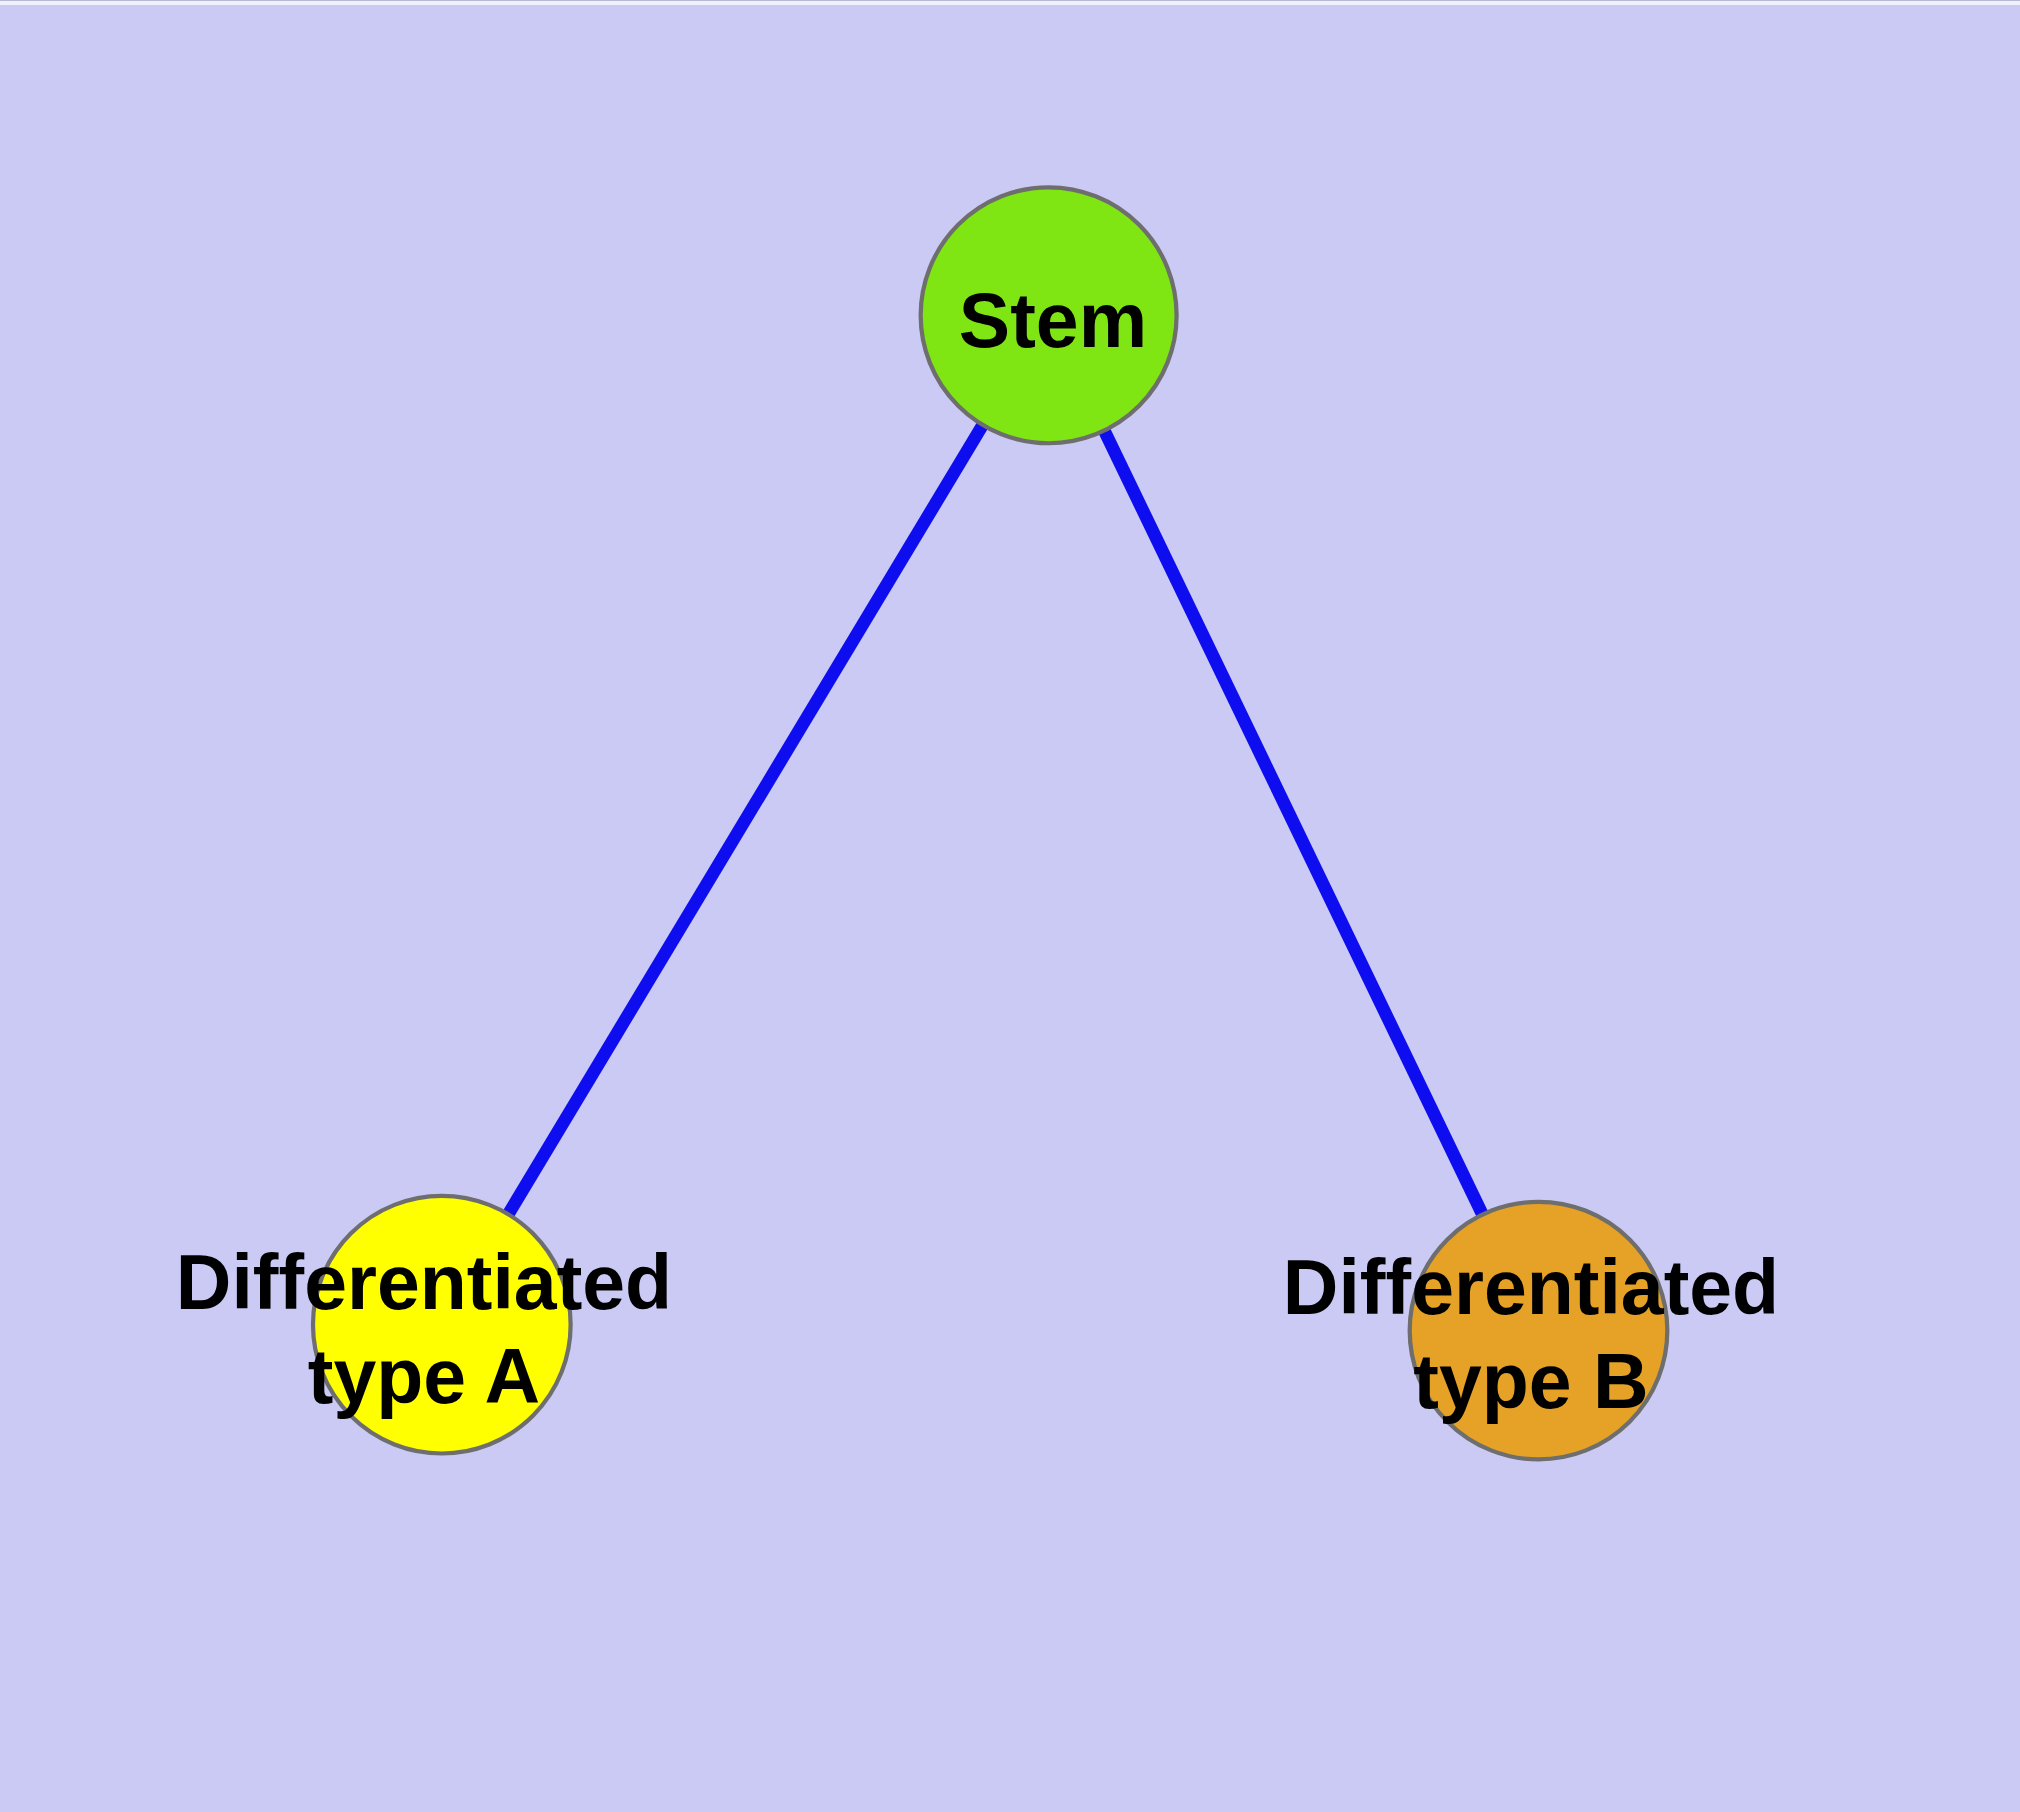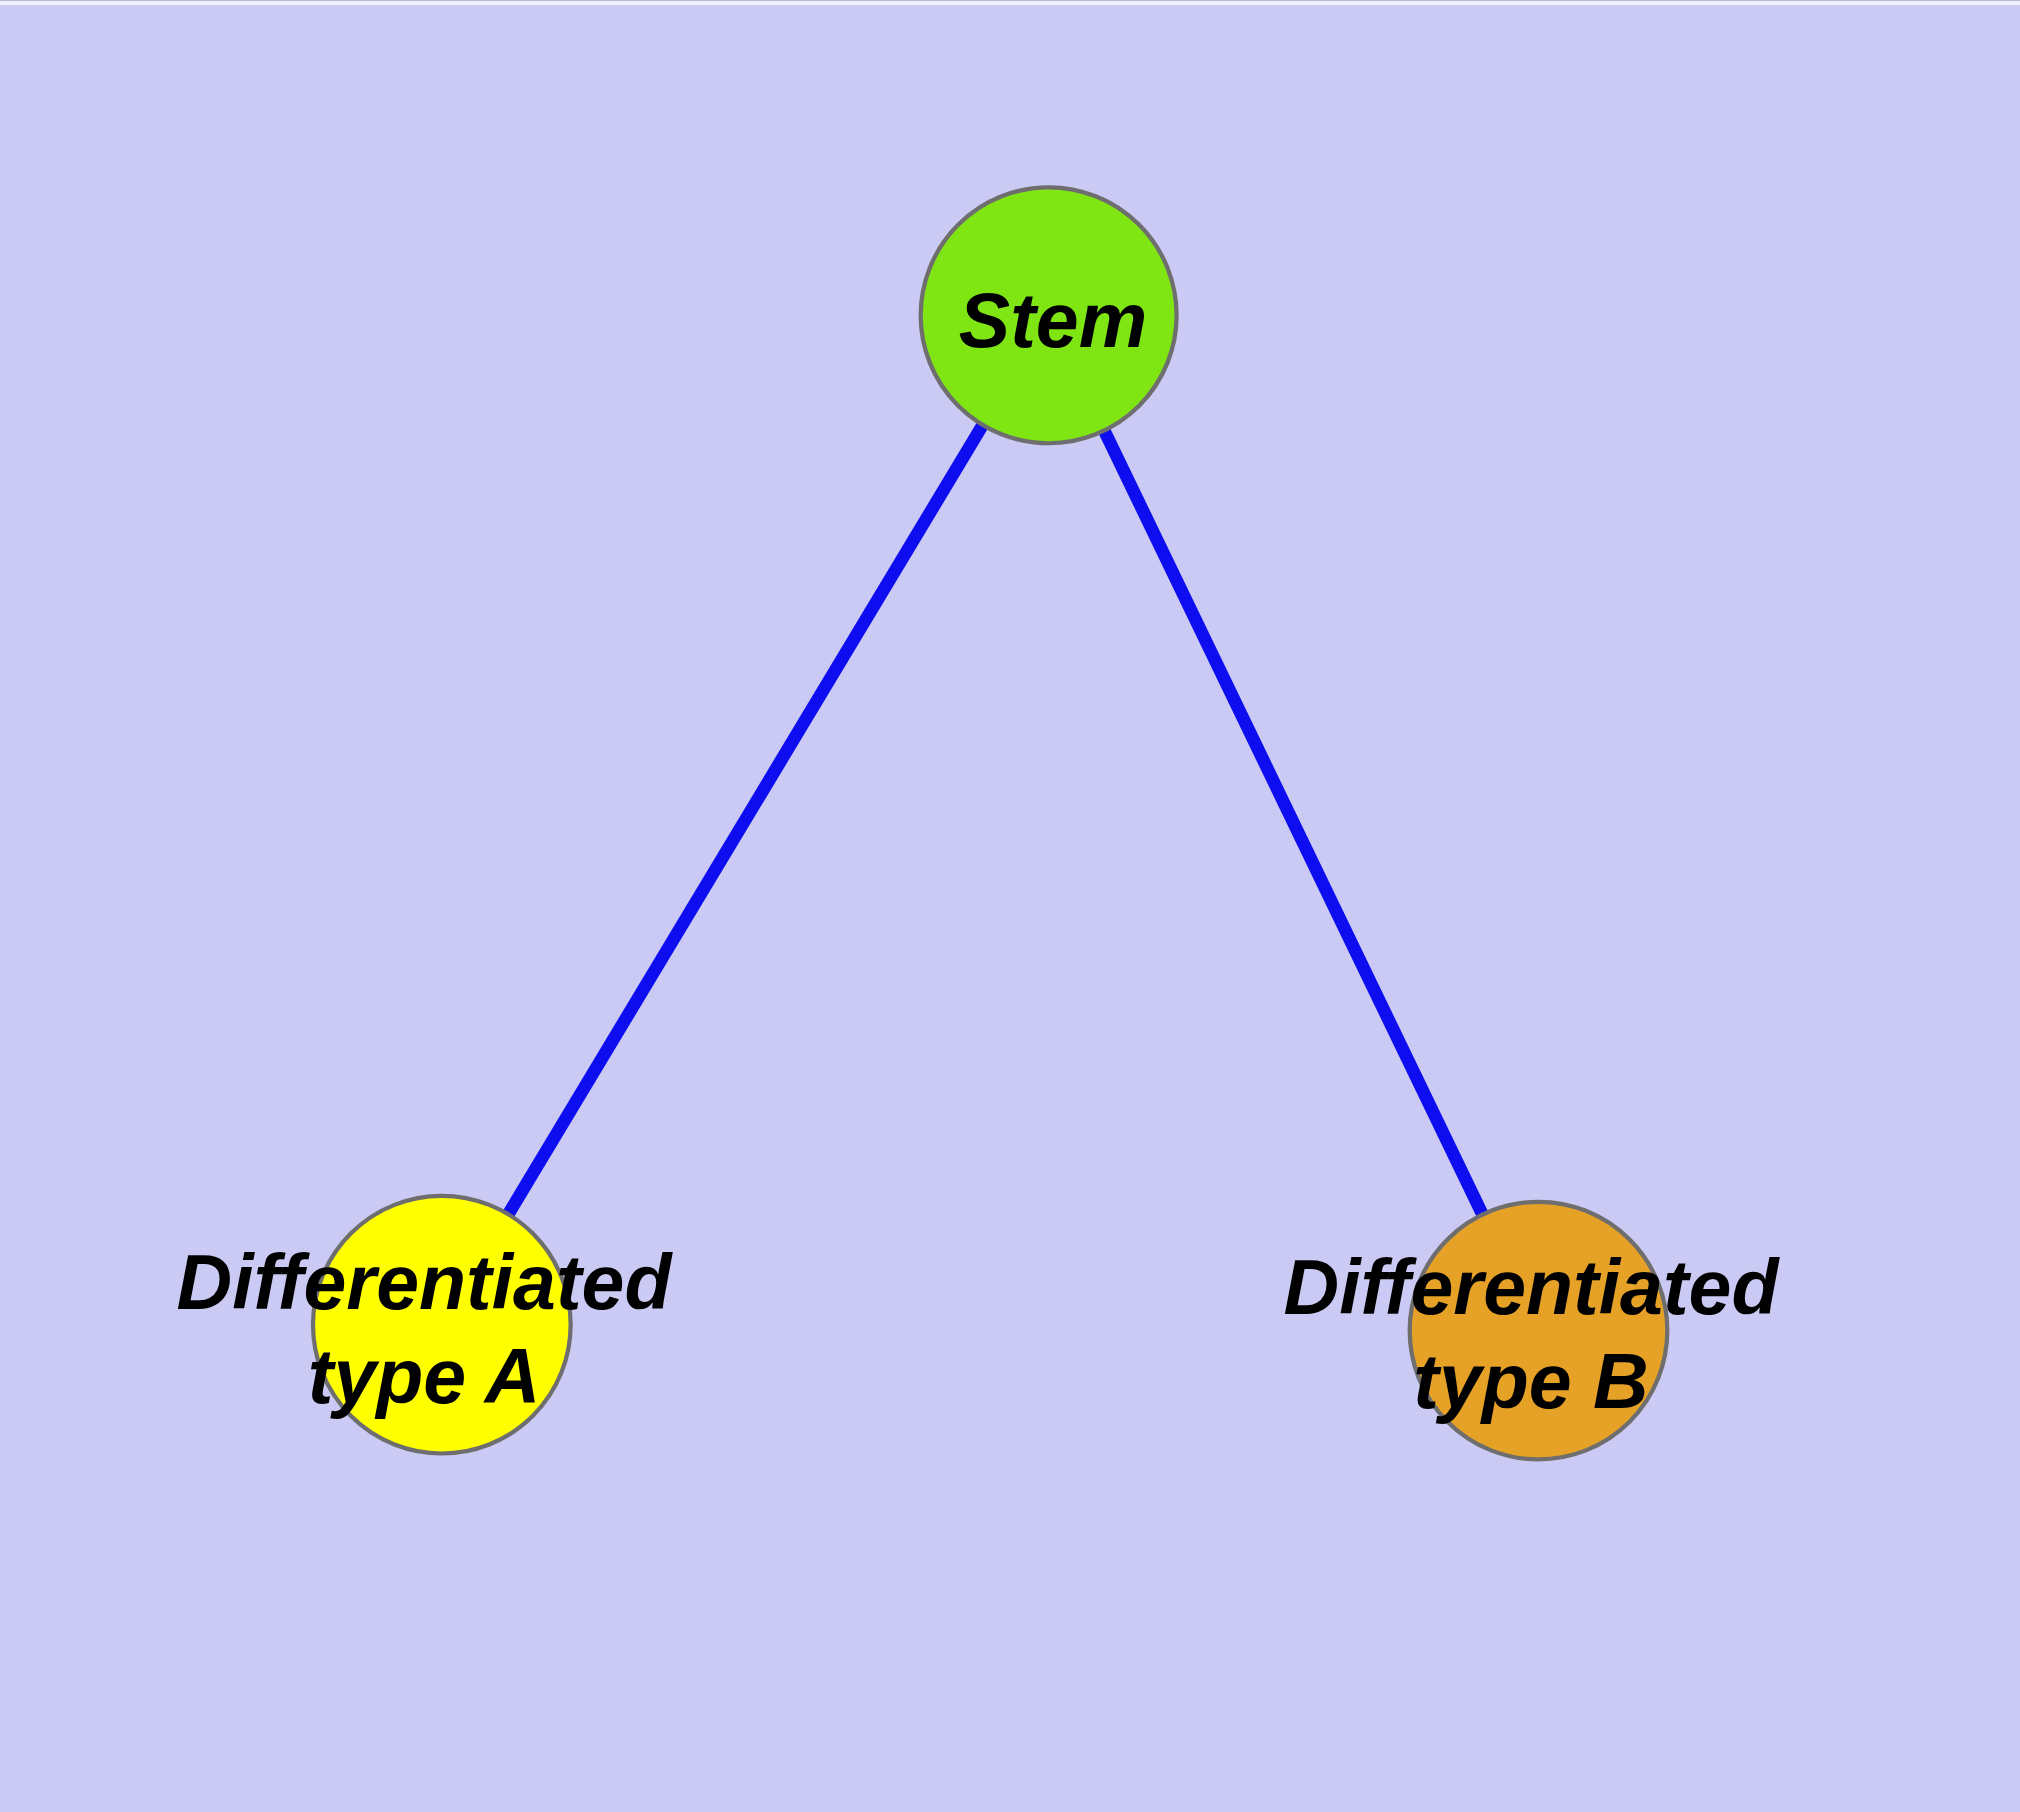--- a/index.html
+++ b/index.html
@@ -39,21 +39,21 @@
     white-space: pre-line;
     letter-spacing: 0;
   }
   .label-stem   { left: 1053px; top: 320px;  }
   .label-type-a { left: 424px;  top: 1329px; }
   .label-type-b { left: 1531px; top: 1334px; }
 </style>
 </head>
 <body>
 
-<div class="canvas" style="background: rgb(202, 202, 245); font-style: italic;">
+<div class="canvas" style="background: rgb(202, 202, 245);">
 
   <svg class="graph-svg" viewBox="0 0 2384 2138">
 
     <line x1="1237" y1="372" x2="521" y2="1563" stroke-width="15" stroke="#0D0DF0"></line>
     <line x1="1237" y1="372" x2="1815" y2="1570" stroke-width="15" stroke="#0D0DF0"></line>
 
     <circle cx="1237" cy="372" r="151" stroke-width="5" fill="#7FE513" stroke="#6E6E6E"></circle>
     <circle cx="521" cy="1563" r="152" stroke-width="5" fill="#FFFF00" stroke="#6E6E6E"></circle>
     <circle cx="1815" cy="1570" r="152" stroke-width="5" fill="#E5A226" stroke="#6E6E6E"></circle>
   </svg>

